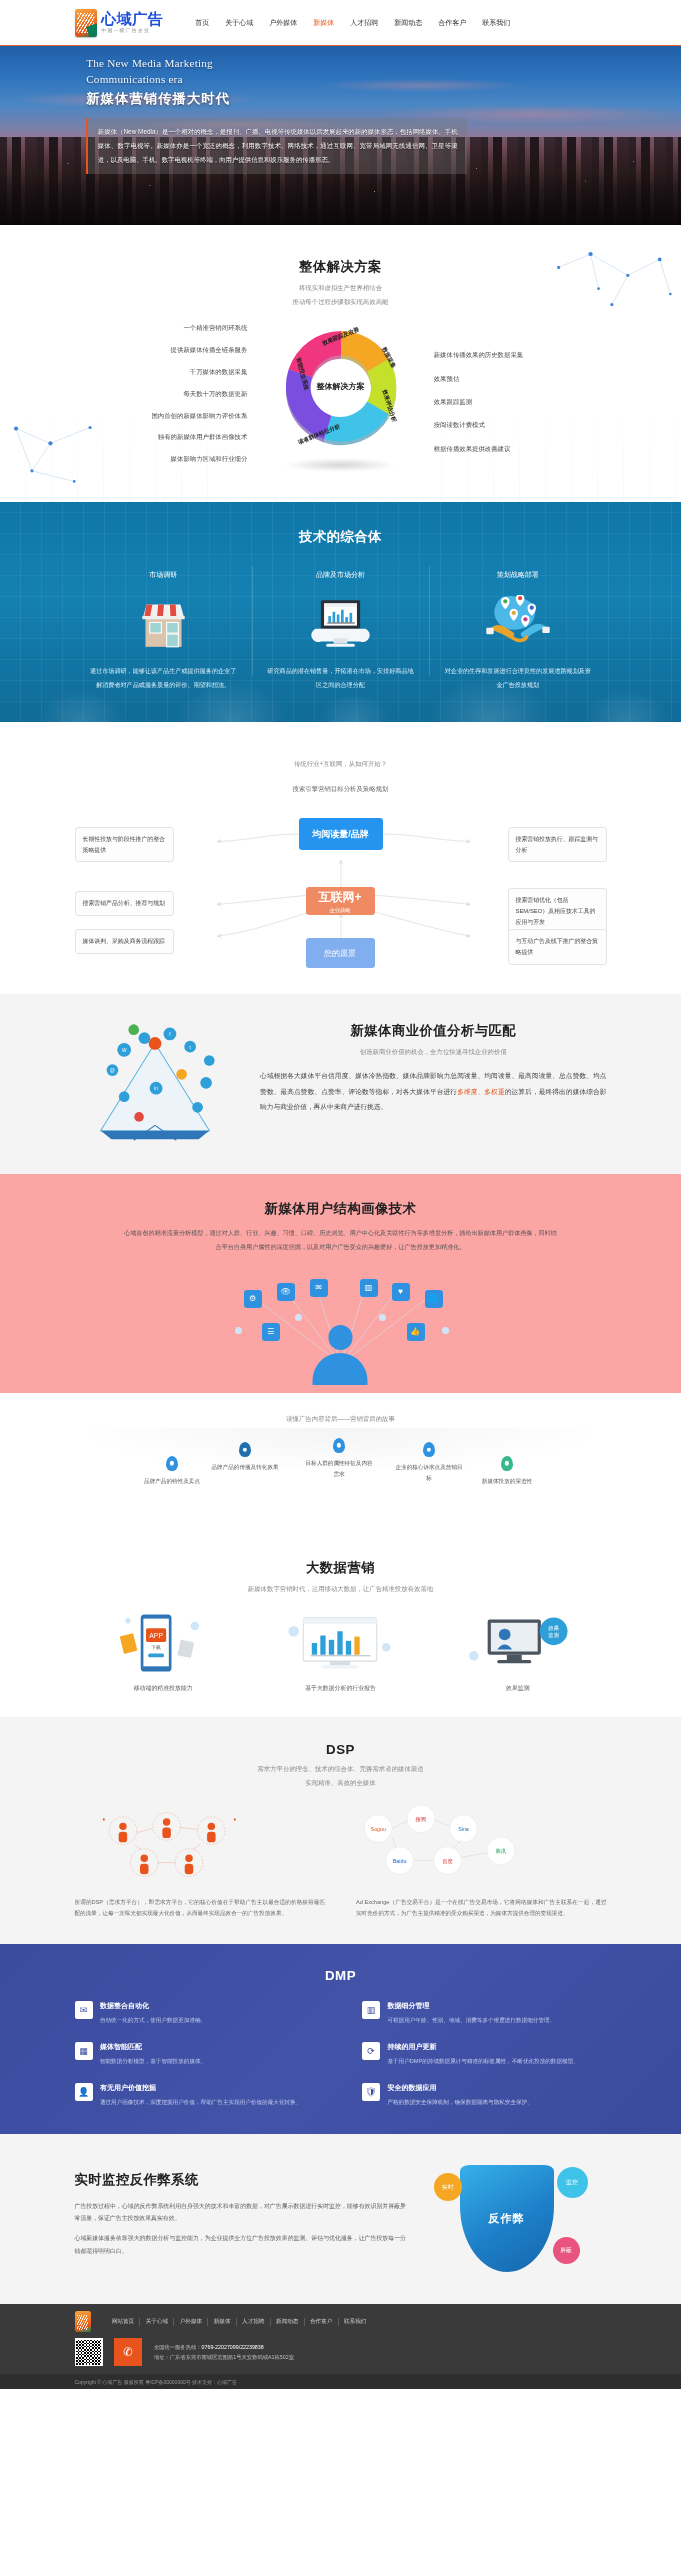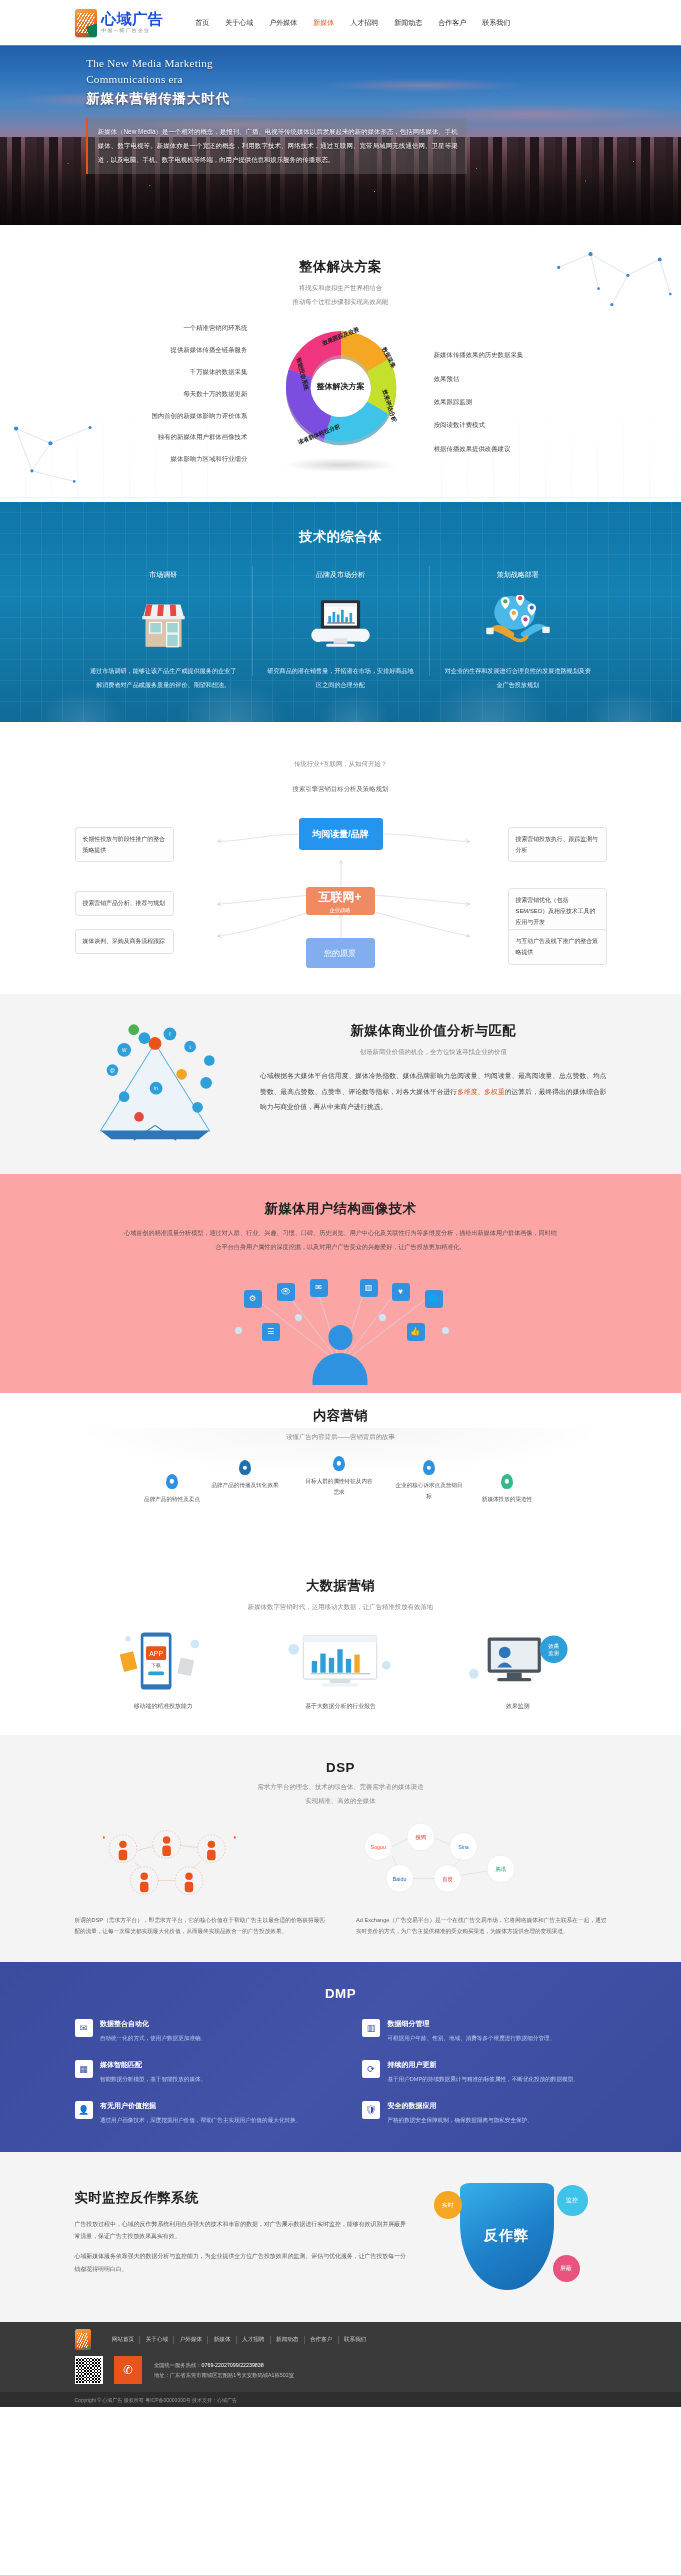--- a/index.html
+++ b/index.html
@@ -260,21 +260,21 @@
   .anti-row{ width:532px; margin:0 auto; display:flex; align-items:center; gap:24.5px; }
   .anti-left{ flex:1; }
   .anti-left .sec-title{ text-align:left; margin-bottom:10.6px; }
   .anti-p{ font-size:5.9px; color:#5b5b5b; line-height:2.15; text-align:justify; margin-bottom:7.4px; }
   .anti-right{ width:176px; flex:none; height:122px; position:relative; }
   .shield{
     position:absolute; left:29px; top:7.4px; width:94px; height:107px;
     background:linear-gradient(150deg,#36b0ea 0%,#1d7fc8 55%,#1667ad 100%);
     border-radius:9.6px 9.6px 50% 50%/6.4px 6.4px 62% 62%;
     display:flex; align-items:center; justify-content:center;
-    color:#fff; font-size:14px; font-weight:bold; letter-spacing:1.1px;
+    color:#fff; font-size:11px; font-weight:bold; letter-spacing:1.1px;
   }
   .bubble{
     position:absolute; border-radius:50%; display:flex; align-items:center; justify-content:center;
     color:#fff; font-size:5.9px; text-align:center; line-height:1.25;
   }
 
   
   .footer{ background:#3a3a3a; padding:0; }
   .foot-top{ width:532px; margin:0 auto; display:flex; align-items:center; padding:7.4px 0 6.4px; }
   .foot-logo{ display:flex; align-items:center; gap:4.3px; margin-right:16px; }
@@ -612,21 +612,20 @@
     <div class="pic" style="left:332px;top:60px">👍</div>
     <div class="pic sm" style="left:160px;top:64px"></div>
     <div class="pic sm" style="left:367px;top:64px"></div>
     <div class="pic sm" style="left:220px;top:51px"></div>
     <div class="pic sm" style="left:304px;top:51px"></div>
   </div>
 </div>
 
 <div class="sec-content">
   <div class="swoosh"></div>
-  <div class="sec-title" style="position:relative">内容营销</div>
   <div class="sec-sub" style="position:relative">读懂广告内容背后——营销背后的故事</div>
 
   <div class="pins">
     <div class="pin" style="left:63px;top:18px">
       <div class="marker"></div>
       <p>品牌产品的特性及卖点</p>
     </div>
     <div class="pin" style="left:136px;top:4.3px">
       <div class="marker dark"></div>
       <p>品牌产品的传播及转化效果</p>

